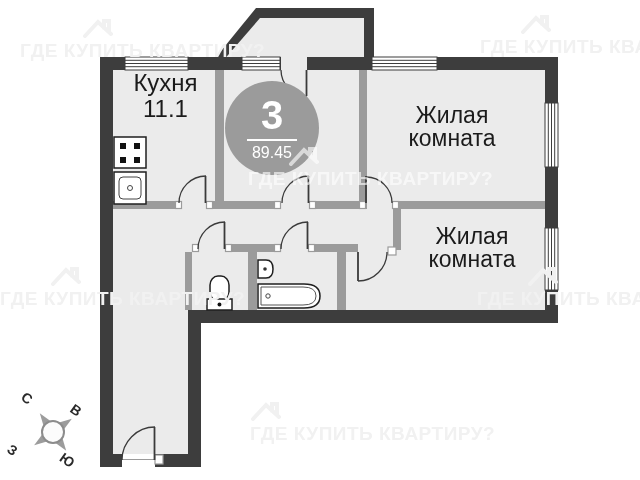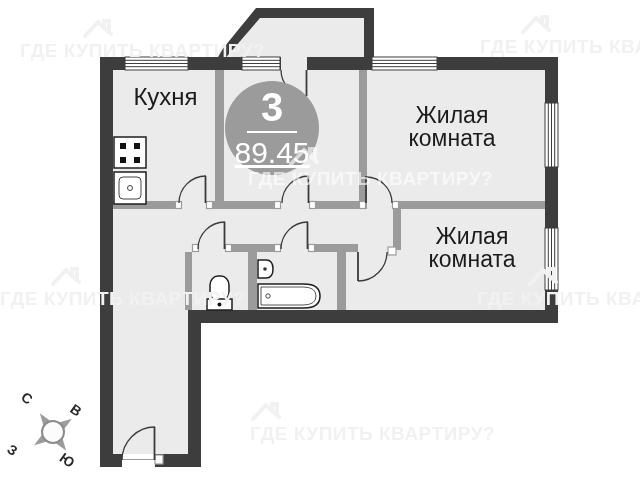--- a/index.html
+++ b/index.html
@@ -4,32 +4,32 @@
 <style>
   html,body{margin:0;padding:0;background:#fff;}
   .stage{
     position:relative;width:640px;height:480px;background:#fff;overflow:hidden;
     font-family:"Liberation Sans","DejaVu Sans",sans-serif;
   }
   svg.plan{position:absolute;left:0;top:0;z-index:0;}
 
   .room-label{position:absolute;text-align:center;color:#1b1b1b;z-index:2;}
   .room-label .room-name{white-space:normal;}
-  .lbl-kitchen{left:98px;top:84px;width:135px;font-size:24px;line-height:26px;}
+  .lbl-kitchen{left:98px;top:70px;width:135px;font-size:24px;line-height:26px;}
   .lbl-r19{left:377px;top:104px;width:150px;font-size:23px;line-height:23px;}
   .lbl-r14{left:397px;top:225px;width:150px;font-size:23px;line-height:23px;}
 
   .badge{
     position:absolute;left:225px;top:81px;width:94px;height:94px;border-radius:50%;
     background:#9b9b9b;color:#fff;display:flex;flex-direction:column;align-items:center;
     justify-content:center;z-index:1;
   }
   .badge-num{font-size:40px;font-weight:bold;line-height:1;}
   .badge-divider{width:50px;height:2px;background:#fff;margin:4px 0 3px;}
-  .badge-area{font-size:30px;line-height:1.1;text-decoration:underline;}
+  .badge-area{font-size:16px;line-height:1.1;}
 
   .wm{position:absolute;color:#f1f1f1;font-weight:bold;font-size:19px;
       letter-spacing:0.5px;white-space:nowrap;z-index:5;}
   .wm svg{display:block;margin-bottom:2px;}
   .wm-tl{left:20px;top:16px;}   .wm-tl svg{margin-left:62px;}
   .wm-tr{left:480px;top:12px;}  .wm-tr svg{margin-left:40px;}
   .wm-ml{left:0px;top:264px;}   .wm-ml svg{margin-left:50px;}
   .wm-mr{left:477px;top:264px;} .wm-mr svg{margin-left:50px;}
   .wm-c{left:248px;top:144px;color:rgba(255,255,255,0.62);} .wm-c svg{margin-left:40px;}
   .wm-bc{left:250px;top:399px;}
@@ -171,20 +171,21 @@
   </svg>
 
   <div class="badge">
     <div class="badge-num">3</div>
     <div class="badge-divider"></div>
     <div class="badge-area">89.45</div>
   </div>
 
   <div class="room-label lbl-kitchen">
     <div class="room-name">Кухня</div>
+    <div class="room-area">11.1</div>
   </div>
   <div class="room-label lbl-r19">
     <div class="room-name">Жилая комната</div>
   </div>
   <div class="room-label lbl-r14">
     <div class="room-name">Жилая комната</div>
   </div>
 
   <div class="compass">
     <svg width="92" height="90" viewBox="0 0 92 90">

